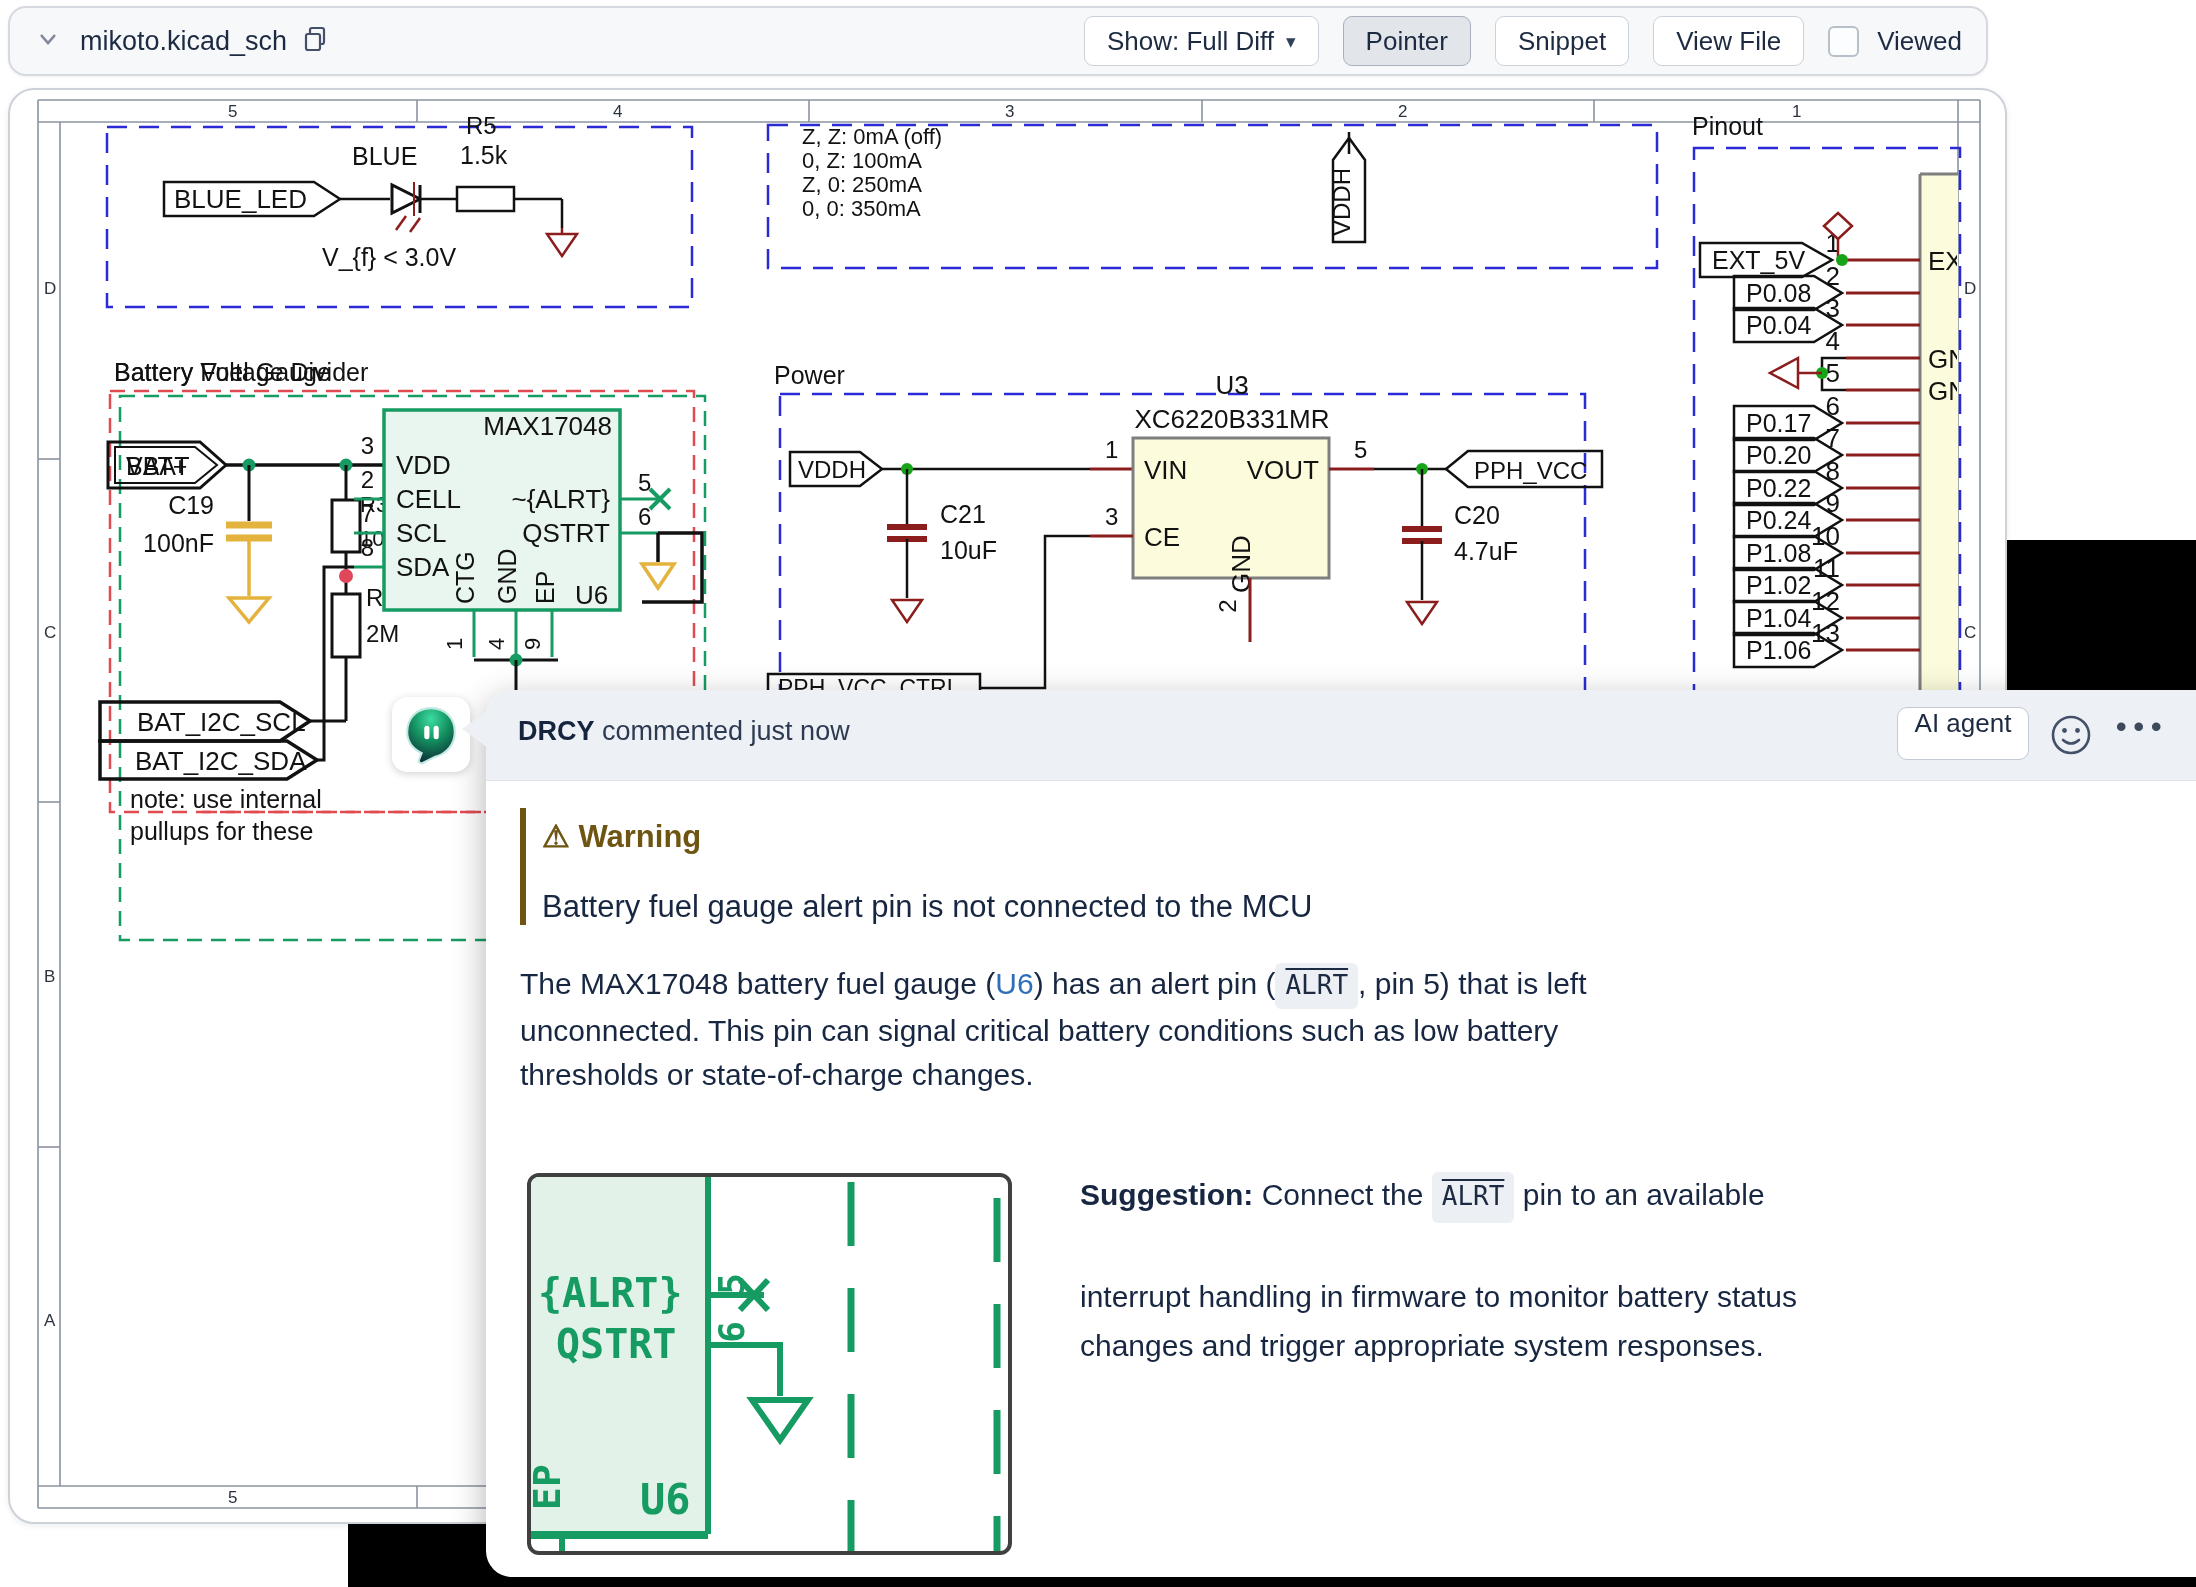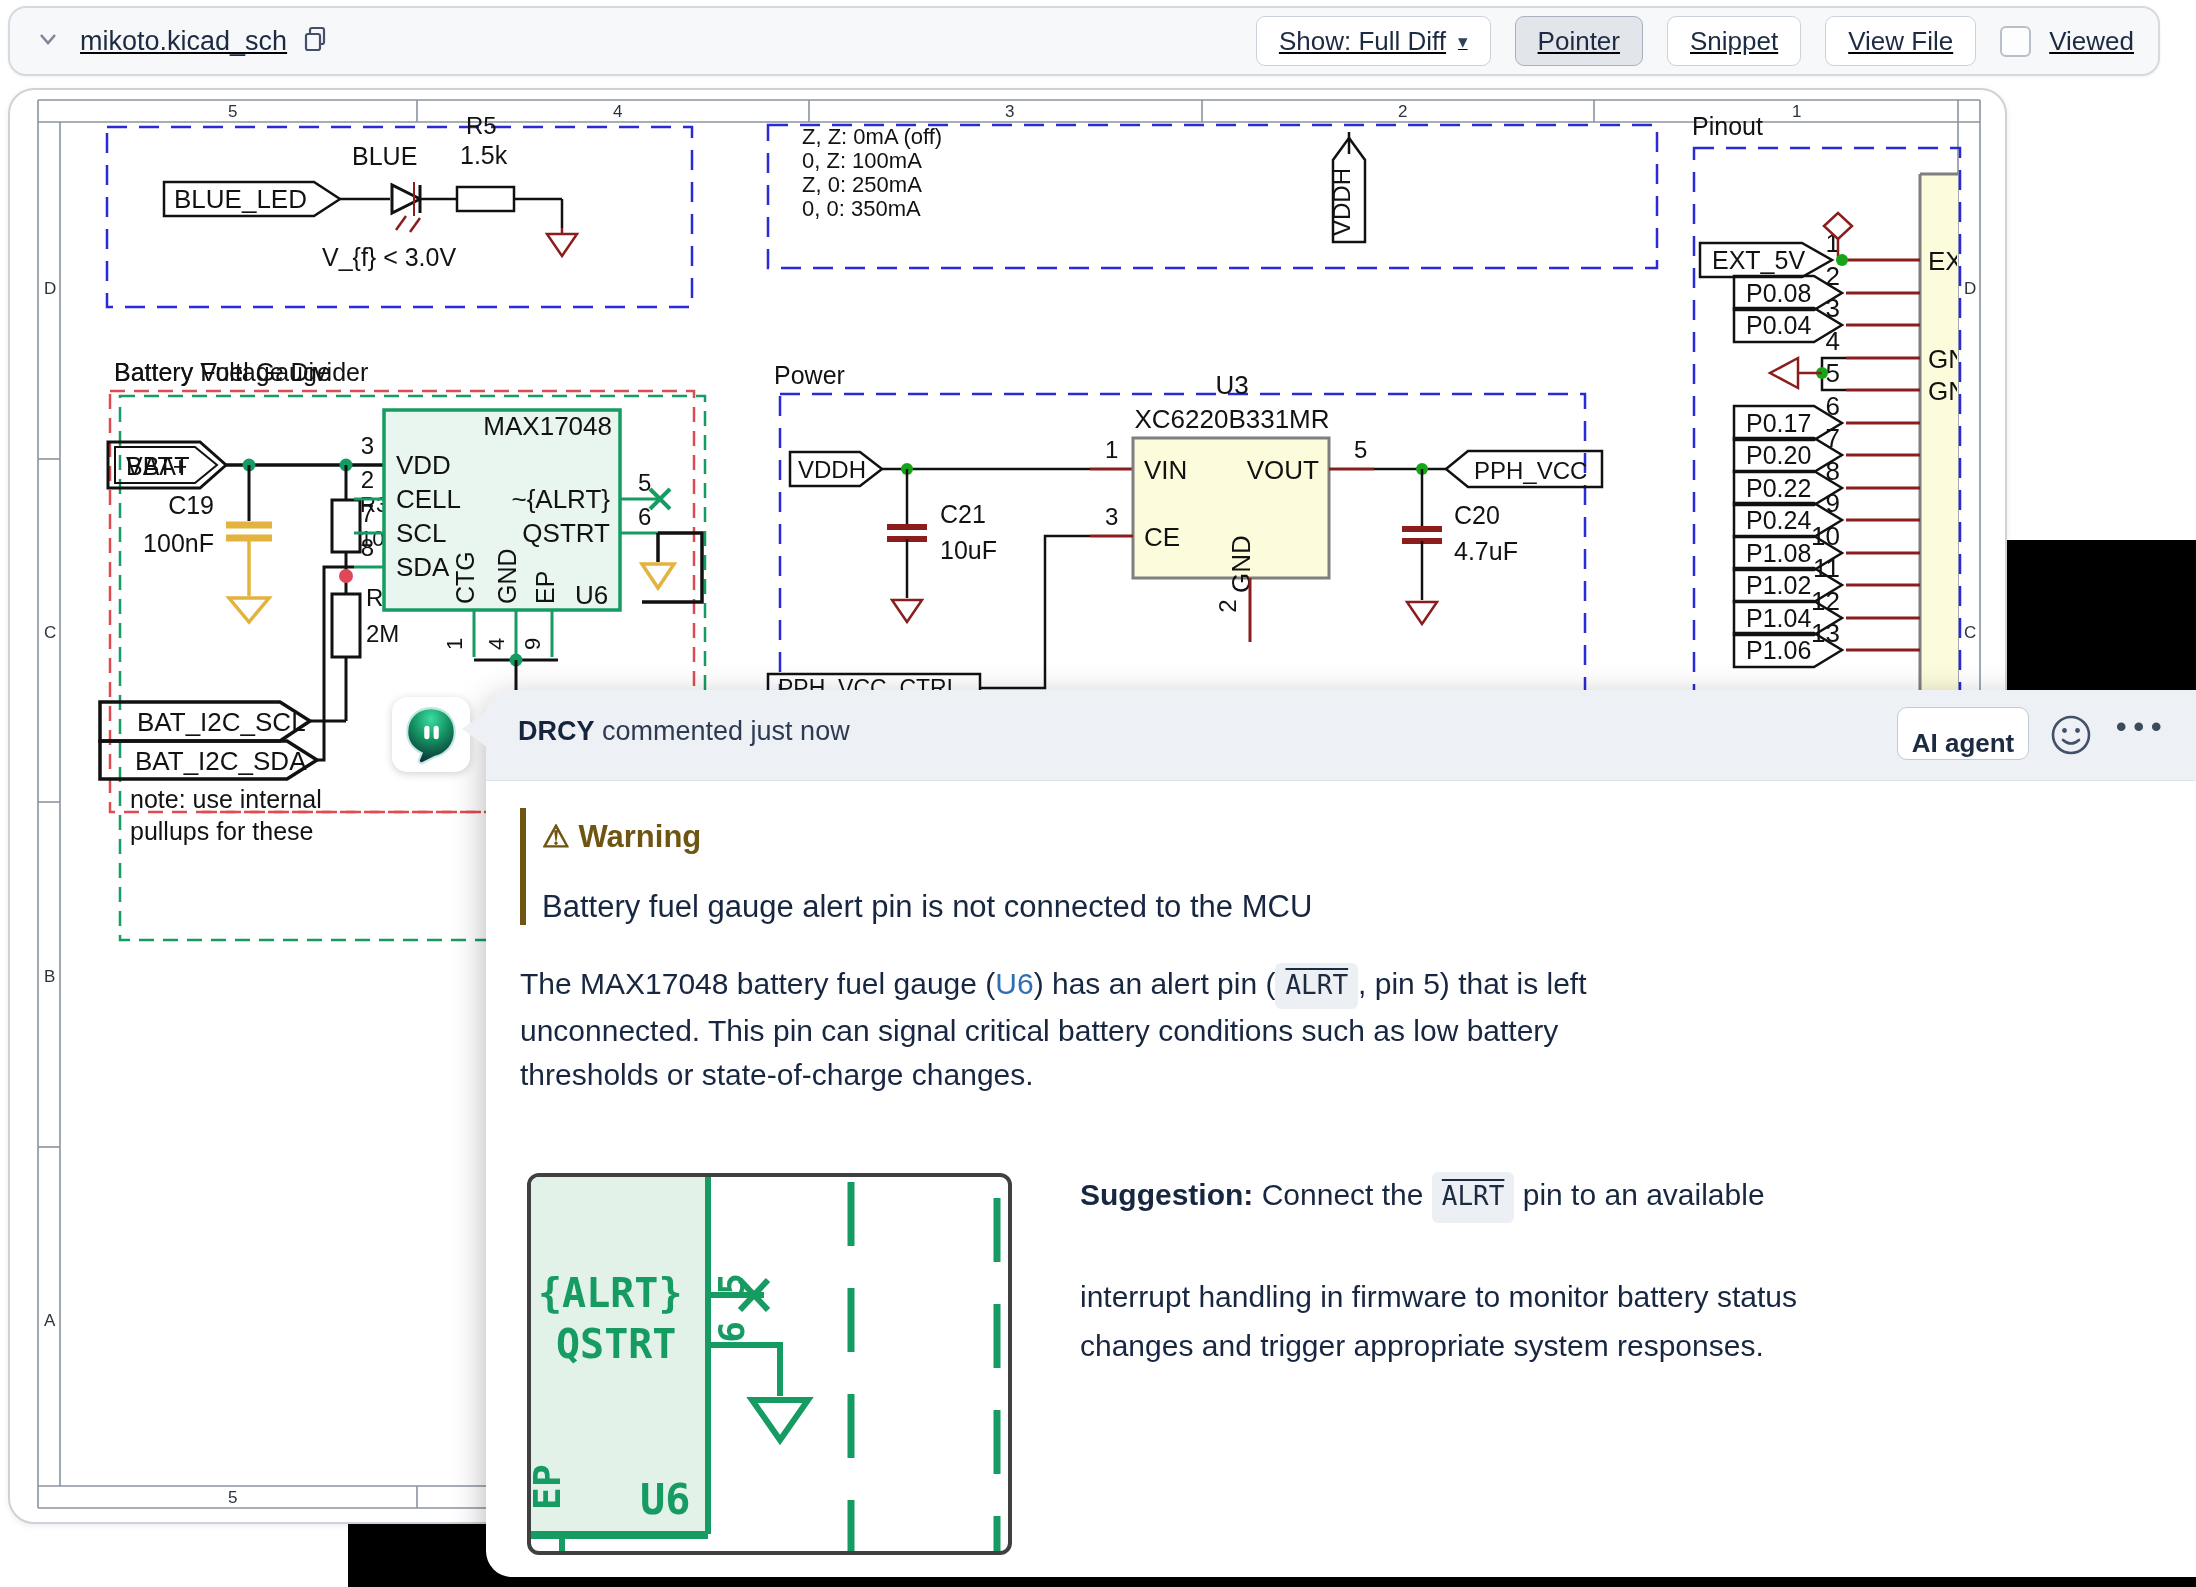--- a/index.html
+++ b/index.html
@@ -2,23 +2,23 @@
 <html><head>
 <meta charset="utf-8">
 <style>
   html,body{margin:0;padding:0;width:2196px;height:1587px;overflow:hidden;background:#fff;
     font-family:"Liberation Sans",sans-serif;}
   .abs{position:absolute;}
   
   #backdrop{left:348px;top:540px;right:-30px;bottom:-30px;background:#000;
     border-top-left-radius:120px;z-index:1;}
   
-  #topbar{left:8px;top:6px;width:2152px;height:70px;background:#f7f8fa;border:2px solid #d6dae0;
+  #topbar{left:8px;top:6px;width:1980px;height:70px;background:#f7f8fa;border:2px solid #d6dae0;
     border-radius:18px;z-index:2;display:flex;align-items:center;padding:0 24px;box-sizing:border-box;
-    box-shadow:0 1px 3px rgba(16,24,40,.06);text-decoration:underline;}
+    box-shadow:0 1px 3px rgba(16,24,40,.06);}
   #topbar .fname{font-size:27px;color:#1d2b42;margin-left:18px;}
   #topbar .right{margin-left:auto;display:flex;align-items:center;gap:24px;}
   .tb-btn{height:48px;border:1.5px solid #ccd2da;border-radius:9px;background:#fff;color:#1d2b42;
     font-size:26px;display:flex;align-items:center;padding:0 22px;white-space:nowrap;}
   .tb-btn.sel{background:#e2e6eb;border-color:#a8b1bd;}
   .caret{font-size:19px;margin-left:12px;color:#30405a;}
   .checkbox{width:27px;height:27px;border:2.5px solid #b7bfc9;border-radius:6px;background:#fcfdfe;}
   .viewed-lbl{font-size:26px;color:#1d2b42;margin-left:-6px;text-align:center;}
   
   #schemecard{left:8px;top:88px;width:1999px;height:1436px;background:#fff;border:2px solid #cdd2d9;
@@ -33,22 +33,22 @@
   #tail{left:462px;top:710px;width:0;height:0;border-top:19px solid transparent;
     border-bottom:19px solid transparent;border-right:26px solid #edf1f5;z-index:5;}
   
   #commentcard{left:486px;top:690px;width:1740px;height:887px;background:#fff;border-radius:26px;
     z-index:4;box-shadow:0 10px 34px rgba(0,0,0,.30);overflow:hidden;}
   #cheader{position:absolute;left:0;top:0;right:0;height:90px;background:#edf1f5;
     border-bottom:1px solid #dfe3e9;}
   #cheader .who{position:absolute;left:32px;top:26px;font-size:27px;color:#2c3a52;}
   #cheader .who b{color:#16243d;}
   #ai-btn{position:absolute;left:1411px;top:17px;width:132px;height:53px;border:1.5px solid #c3cad4;
-    border-radius:10px;background:#fff;font-size:26px;color:#1d2b42;display:flex;align-items:flex-end;
-    justify-content:center;box-sizing:border-box;font-weight:bold;}
+    border-radius:10px;background:#fff;font-size:26px;color:#1d2b42;display:flex;align-items:flex-start;
+    justify-content:center;box-sizing:border-box;}
   #smiley{position:absolute;left:1562px;top:22px;width:46px;height:46px;}
   #dots{position:absolute;left:1630px;top:20px;font-size:30px;letter-spacing:7px;color:#3d4a5c;font-weight:bold;}
   #warnblock{position:absolute;left:34px;top:118px;width:1420px;border-left:6px solid #6f5512;
     padding-left:16px;}
   #warn-title{font-size:31px;font-weight:bold;color:#6f5512;margin-top:10px;}
   #warn-head{font-size:31px;color:#182741;margin-top:34px;}
   #para{position:absolute;left:34px;top:272px;width:1380px;font-size:30px;line-height:44px;color:#182741;}
   .lnk{color:#2e6fb7;}
   .chip{display:inline-block;background:#eceff4;border-radius:6px;padding:0px 10px 2px 10px;
     font-family:"DejaVu Sans Mono",monospace;font-size:26px;color:#1d2b42;}

